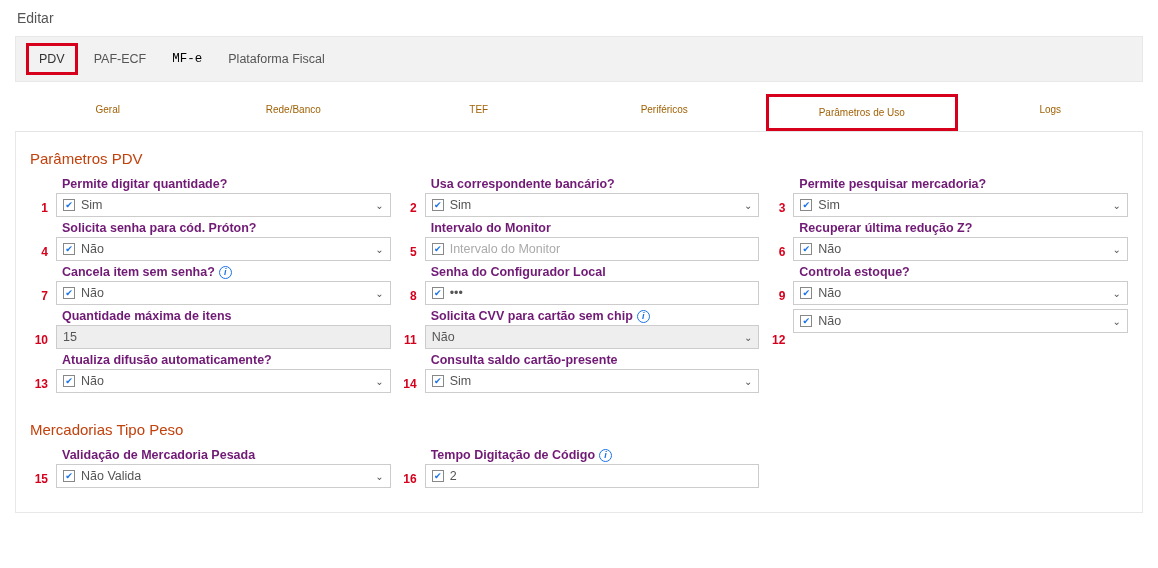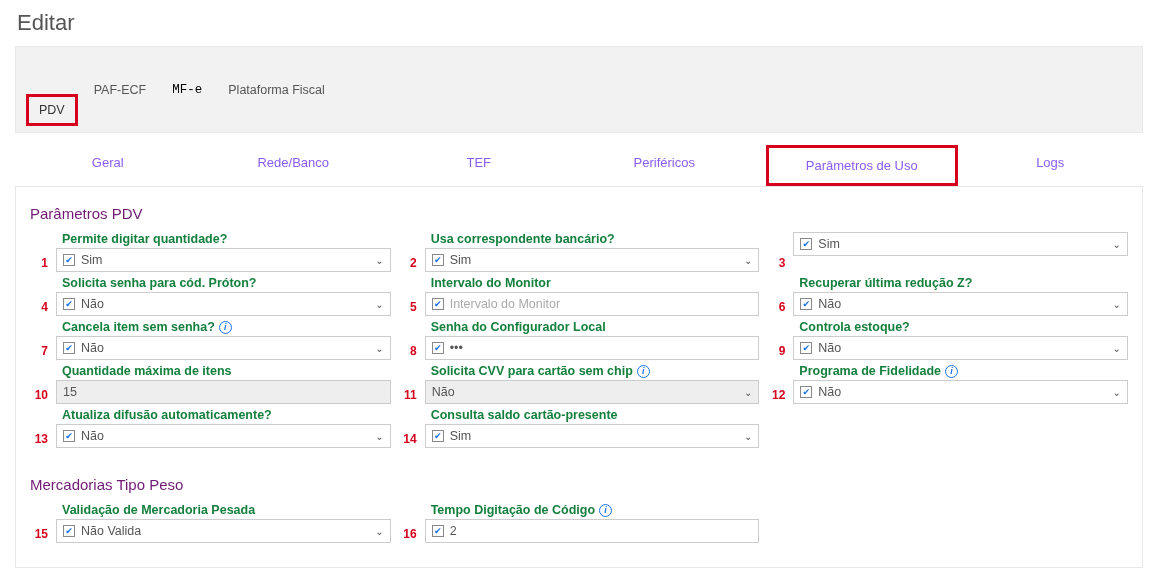--- a/index.html
+++ b/index.html
@@ -1,31 +1,31 @@
 <!DOCTYPE html>
 <html><head>
 <meta charset="utf-8">
 <style>
   * { box-sizing: border-box; font-family: "Segoe UI", Arial, sans-serif; }
   body { margin: 0; background: #fff; color: #333; font-size: 13px; width: 1158px; }
   .page { padding: 10px 15px; }
-  h2.page-title { font-size: 22px; font-weight: 500; color: #555; margin: 0 0 10px 2px; }
+  h2.page-title { font-size: 14px; font-weight: 500; color: #555; margin: 0 0 10px 2px; }
   .top-tabbar { background: #f2f2f2; border: 1px solid #e8e8e8; padding: 6px 10px; display: flex; gap: 6px; align-items: center; }
   .top-tab { padding: 6px 10px; font-size: 12.5px; color: #555; cursor: pointer; }
   .top-tab.faded { color: #000000; font-family: Liberation Mono, monospace; }
-  .top-tab.highlight { border: 3px solid #d6001c; color: #333; background:#f2f2f2;margin-top:41px; }
+  .top-tab.highlight { border: 3px solid #d6001c; color: #333; background:#f2f2f2; }
   .sub-tabbar { display: flex; border-bottom: 1px solid #e5e5e5; margin-top: 12px; }
-  .sub-tab { flex: 1; text-align: center; padding: 10px 0; font-size: 13px; color: #8b5cf6; cursor: pointer; position: relative; }
+  .sub-tab { flex: 1; text-align: center; padding: 10px 0; font-size: 10px; color: #a16207; cursor: pointer; position: relative; }
   .sub-tab.highlight-box { border: 3px solid #d6001c; margin-left: 9px; }
   .panel { border: 1px solid #e8e8e8; border-top: none; padding: 14px 14px 24px 14px; }
-  .section-title { font-size: 15px; color: #701a75; margin: 4px 0 10px 0; font-weight: 500; }
+  .section-title { font-size: 15px; color: #c2410c; margin: 4px 0 10px 0; font-weight: 500; }
   .grid { display: grid; grid-template-columns: 18px 1fr 18px 1fr 18px 1fr; column-gap: 8px; row-gap: 4px; align-items: start; }
   .num { color: #d6001c; font-weight: 700; font-size: 12px; text-align: right; padding-top: 24px; }
   .field { display: flex; flex-direction: column; gap: 2px; }
-  .label { font-weight: 600; font-size: 12.5px; color: #15803d; display: flex; align-items: center; gap: 4px; padding-left: 6px; }
+  .label { font-weight: 600; font-size: 12.5px; color: #701a75; display: flex; align-items: center; gap: 4px; padding-left: 6px; }
   .input-wrap { position: relative; display: flex; align-items: center; border: 1px solid #ccc; background: #fff; height: 24px; padding: 0 20px 0 6px; }
   .input-wrap.disabled { background: #eee; color: #888; }
   .check { width: 12px; height: 12px; flex: 0 0 12px; border: 1px solid #888; display: inline-flex; align-items: center; justify-content: center; font-size: 9px; color: #1a73e8; margin-right: 6px; background:#fff; }
   .check.checked::before { content: "✔"; }
   .value { font-size: 12.5px; color: #555; white-space: nowrap; overflow: hidden; }
   .value.placeholder { color: #aaa; }
   .chevron { position: absolute; right: 6px; top: 50%; transform: translateY(-50%); font-size: 10px; color: #555; }
   .info-icon { display:inline-flex; width:13px; height:13px; border:1px solid #1a73e8; color:#1a73e8; border-radius:50%; align-items:center; justify-content:center; font-size:9px; line-height:1; }
   .info-icon::before { content: "i"; font-style: italic; font-weight:600; }
   .spacer-cell { height: 0; }
@@ -74,20 +74,21 @@
       <div class="label">Usa correspondente bancário?</div>
       <div class="input-wrap">
         <span class="check checked"></span>
         <span class="value">Sim</span>
         <span class="chevron">⌄</span>
       </div>
     </div>
 
     <div class="num">3</div>
     <div class="field">
+      <div class="label">Permite pesquisar mercadoria?</div>
       <div class="input-wrap">
         <span class="check checked"></span>
         <span class="value">Sim</span>
         <span class="chevron">⌄</span>
       </div>
     </div>
 
     <div class="num">4</div>
     <div class="field">
       <div class="label">Solicita senha para cód. Próton?</div>
@@ -164,24 +165,20 @@
         <span class="info-icon"></span>
       </div>
       <div class="input-wrap disabled">
         <span class="value">Não</span>
         <span class="chevron">⌄</span>
       </div>
     </div>
 
     <div class="num">12</div>
     <div class="field">
-      <div class="label">
-        <span>Programa de Fidelidade</span>
-        <span class="info-icon"></span>
-      </div>
       <div class="input-wrap">
         <span class="check checked"></span>
         <span class="value">Não</span>
         <span class="chevron">⌄</span>
       </div>
     </div>
 
     <div class="num">13</div>
     <div class="field">
       <div class="label">Atualiza difusão automaticamente?</div>

